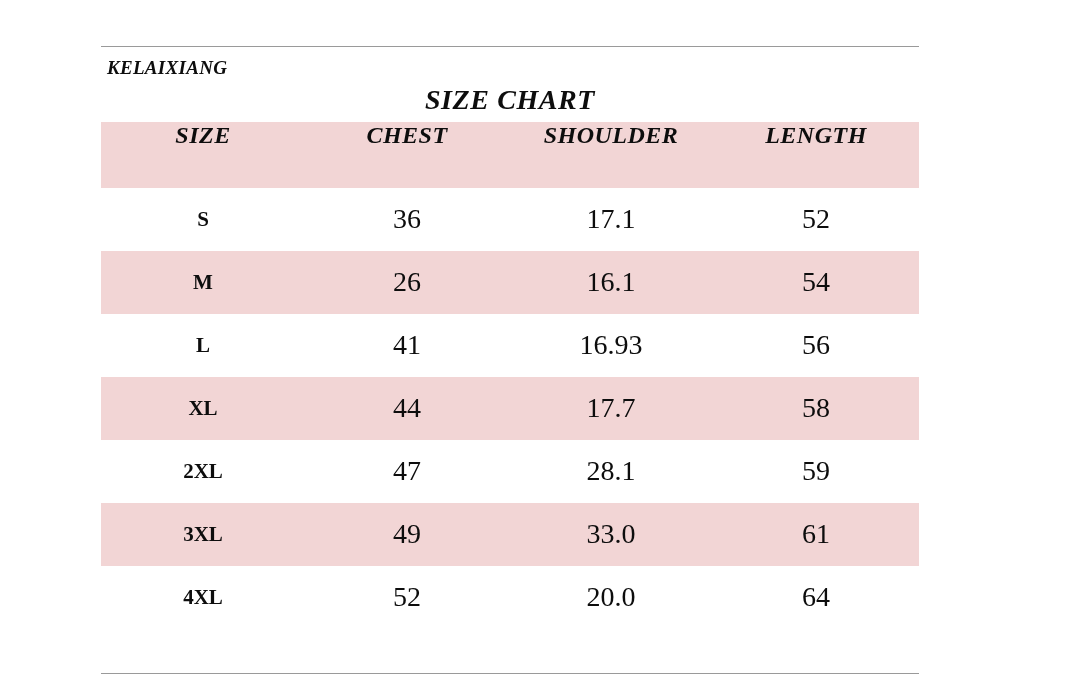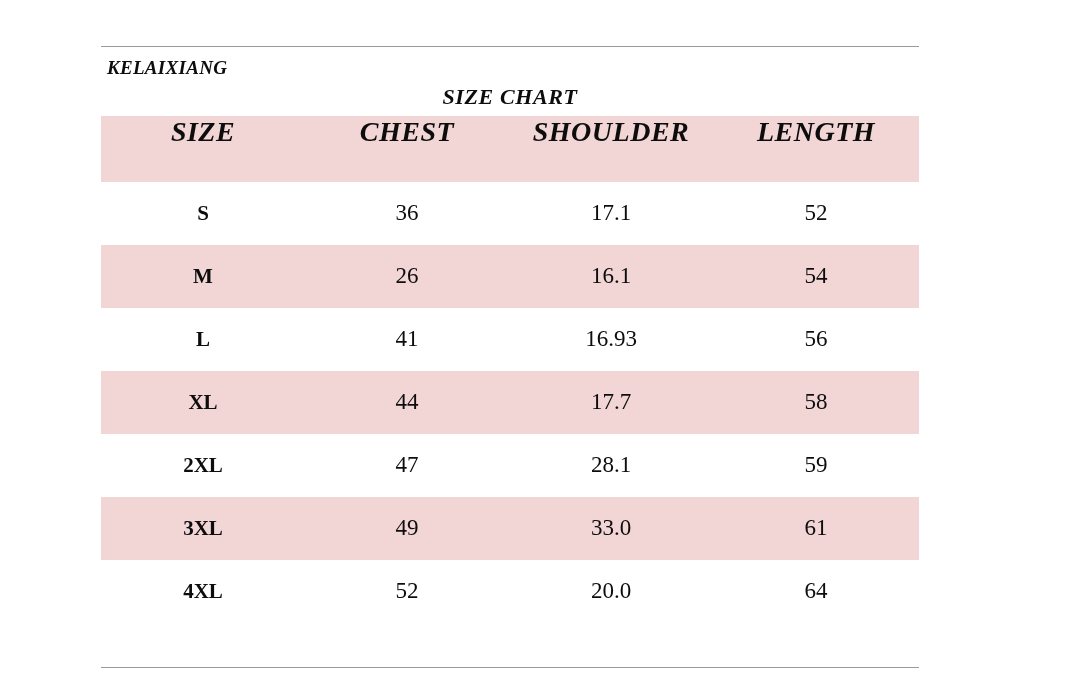--- a/index.html
+++ b/index.html
@@ -36,21 +36,21 @@
     font-size: 19px;
     letter-spacing: 0.3px;
     padding: 10px 0 0 6px;
     line-height: 1.2;
     color: #0d0d0d;
   }
   .chart-title {
     text-align: center;
     font-style: italic;
     font-weight: bold;
-    font-size: 22px;
+    font-size: 28px;
     letter-spacing: 0.6px;
     margin-top: 4px;
     margin-bottom: 6px;
     color: #0d0d0d;
   }
   table.size-table {
     border-collapse: collapse;
     width: 818px;
     table-layout: fixed;
   }
@@ -61,31 +61,31 @@
   }
   .row-shaded {
     background: #f2d5d5;
   }
   .row-plain {
     background: #ffffff;
   }
   thead .hdr-cell {
     font-style: italic;
     font-weight: bold;
-    font-size: 28px;
+    font-size: 24px;
     letter-spacing: 0.5px;
     text-align: center;
     height: 66px;
     vertical-align: top;
     padding-top: 8px;
     color: #0d0d0d;
   }
   tbody .cell {
     text-align: center;
-    font-size: 23px;
+    font-size: 28px;
     height: 63px;
     vertical-align: middle;
     color: #0d0d0d;
   }
   tbody .cell.size-col {
     font-weight: bold;
     font-size: 21px;
   }
   .col-size   { width: 204px; }
   .col-chest  { width: 204px; }

